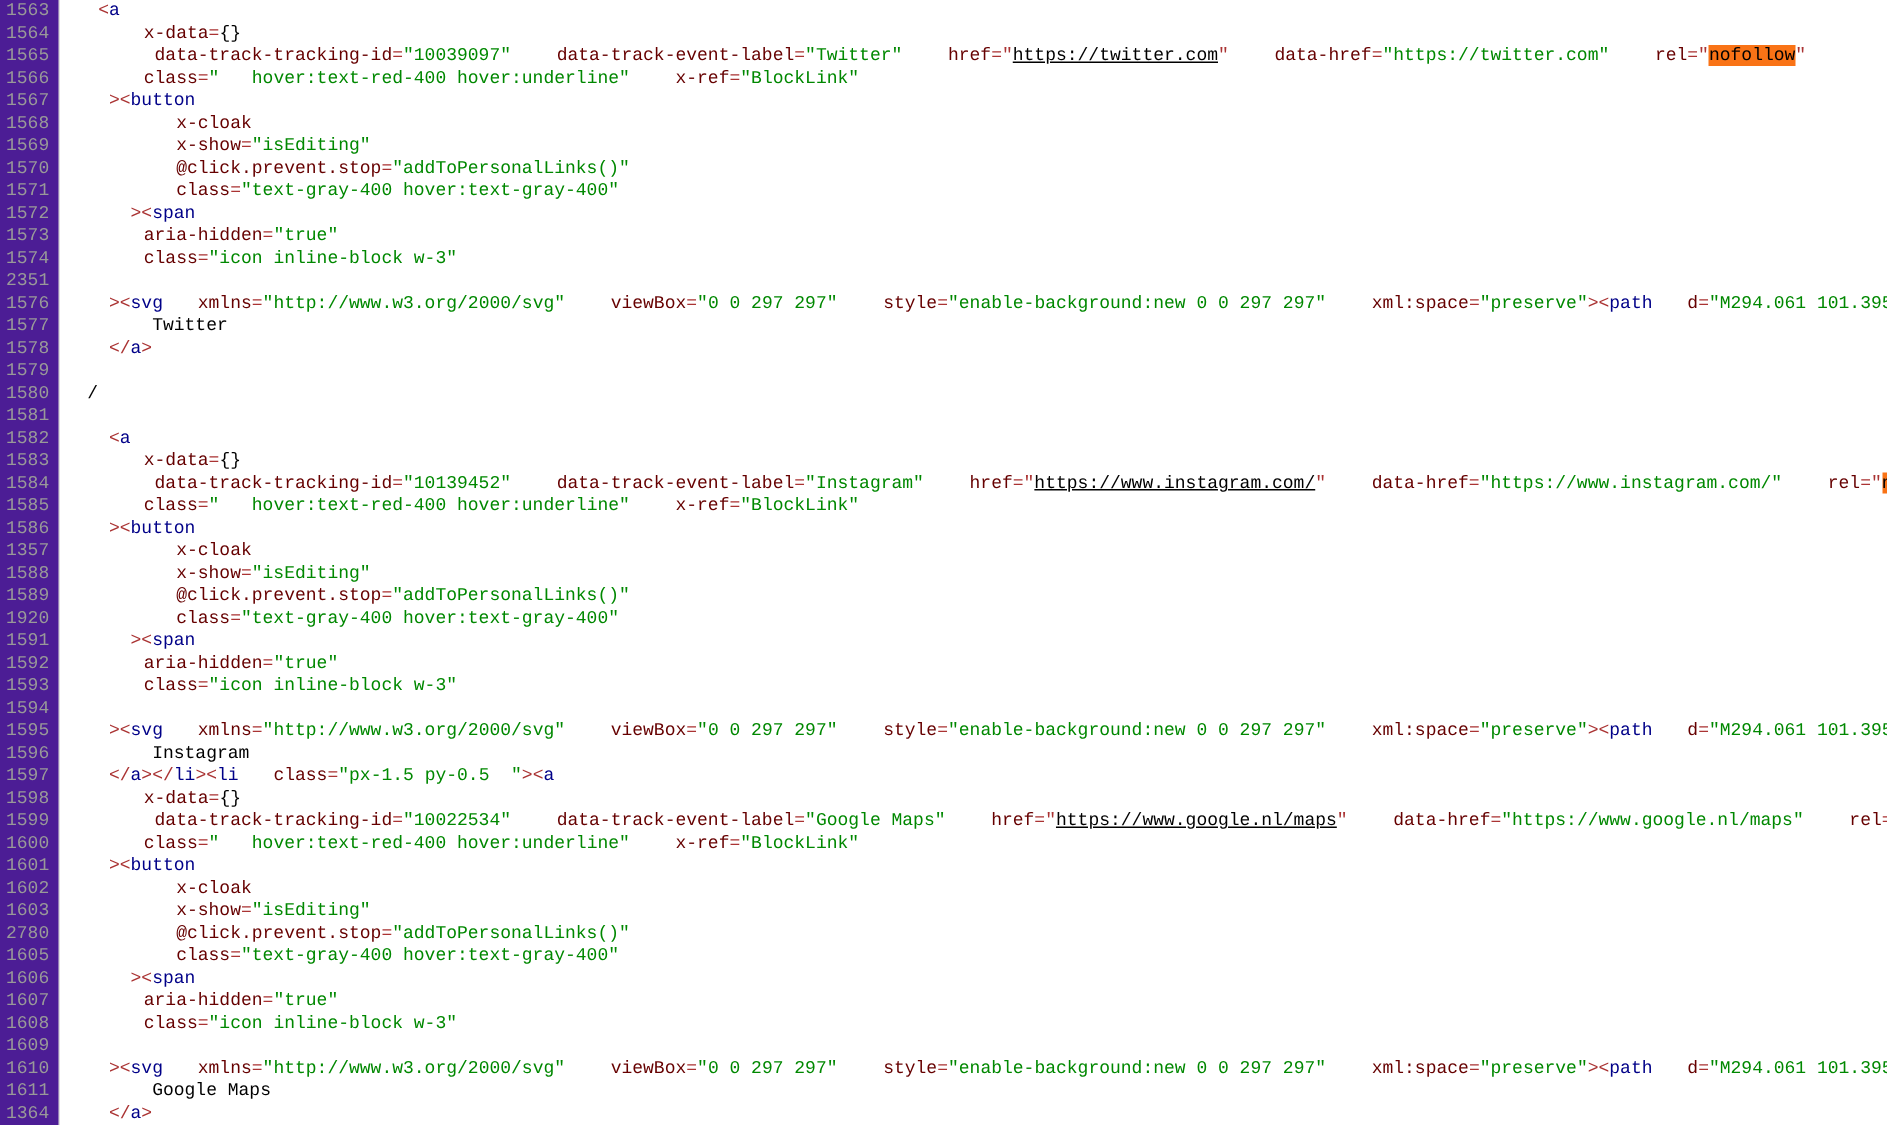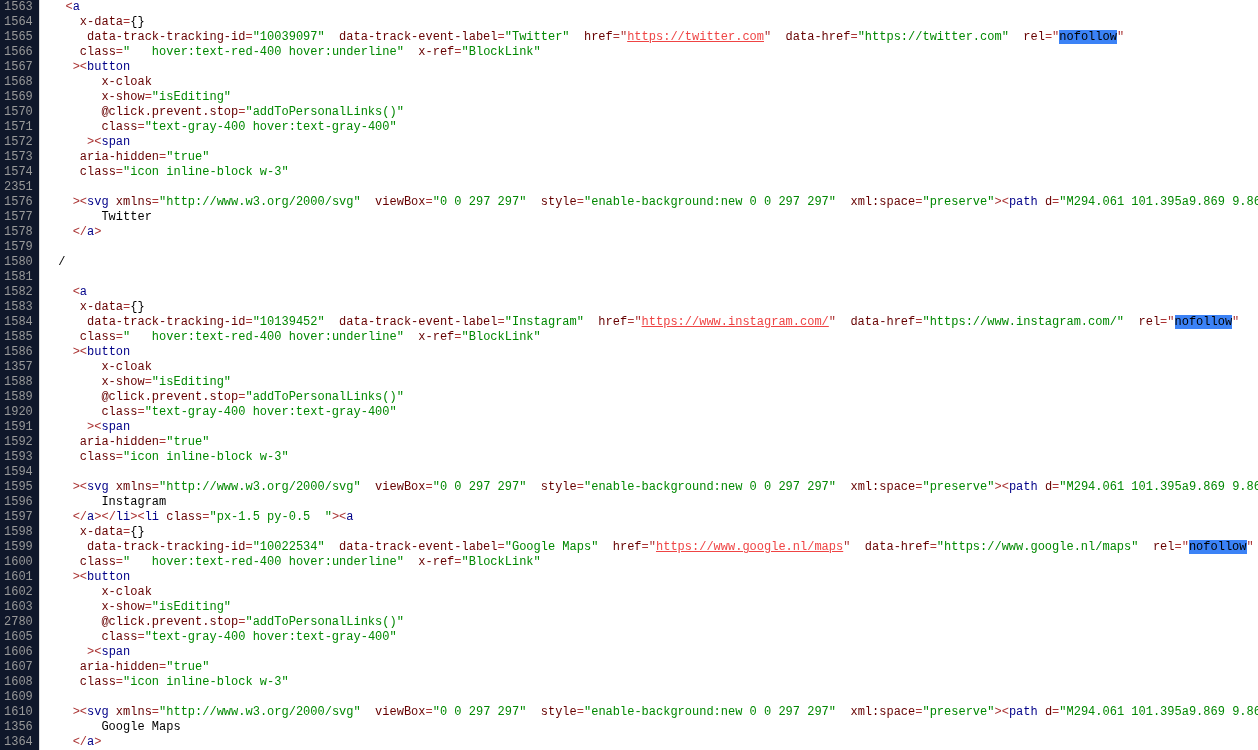--- a/index.html
+++ b/index.html
@@ -6,43 +6,43 @@
   body {
     font-family: Consolas, "Courier New", monospace;
     font-size: 12px;
     background: #ffffff;
     color: #000000;
     display: flex;
     line-height: 15px;
     overflow: hidden;
   }
   .gutter {
-    background: #0f172a;
+    background: #4c1d95;
     color: #999999;
     text-align: right;
     padding: 0 6px 0 4px;
     user-select: none;
     flex-shrink: 0;
     border-right: 1px solid #ddd;
     min-width: 34px;
   }
   .code {
     white-space: pre;
     padding-left: 4px;
     flex: 1;
     overflow: hidden;
   }
   .code-line { height: 15px; }
   .sep { color: #aa3333; } 
   .tag { color: #000088; font-weight: normal; }
-  .attr { color: #660000; }
+  .attr { color: #660000; margin-left: 16px; }
   .val { color: #008800; }
-  .link { color: #ef4444; text-decoration: underline; }
+  .link { color: #000000; text-decoration: underline; }
   .txt { color: #000000; }
-  .hl { background: #3b82f6; color: #000000; }
+  .hl { background: #f97316; color: #000000; }
 </style>
 </head>
 <body>
 
 <div class="gutter" id="gutter">
     <div>1563</div>
     <div>1564</div>
     <div>1565</div>
     <div>1566</div>
     <div>1567</div>
@@ -82,16 +82,16 @@
     <div>1601</div>
     <div>1602</div>
     <div>1603</div>
     <div>2780</div>
     <div>1605</div>
     <div>1606</div>
     <div>1607</div>
     <div>1608</div>
     <div>1609</div>
     <div>1610</div>
-    <div>1356</div>
+    <div>1611</div>
     <div>1364</div>
   </div>
 <div class="code" id="code"><div class="code-line"><span class="txt">   </span><span class="sep">&lt;</span><span class="tag">a</span></div><div class="code-line"><span class="txt">     </span><span class="attr">x-data</span><span class="sep">=</span><span class="txt">{}</span></div><div class="code-line"><span class="txt">      </span><span class="attr">data-track-tracking-id</span><span class="sep">=</span><span class="val">"10039097"</span><span class="txt">  </span><span class="attr">data-track-event-label</span><span class="sep">=</span><span class="val">"Twitter"</span><span class="txt">  </span><span class="attr">href</span><span class="sep">=</span><span class="sep">"</span><span class="link">https://twitter.com</span><span class="sep">"</span><span class="txt">  </span><span class="attr">data-href</span><span class="sep">=</span><span class="val">"https://twitter.com"</span><span class="txt">  </span><span class="attr">rel</span><span class="sep">=</span><span class="sep">"</span><span class="hl">nofollow</span><span class="sep">"</span></div><div class="code-line"><span class="txt">     </span><span class="attr">class</span><span class="sep">=</span><span class="val">"   hover:text-red-400 hover:underline"</span><span class="txt">  </span><span class="attr">x-ref</span><span class="sep">=</span><span class="val">"BlockLink"</span></div><div class="code-line"><span class="txt">    </span><span class="sep">&gt;</span><span class="sep">&lt;</span><span class="tag">button</span></div><div class="code-line"><span class="txt">        </span><span class="attr">x-cloak</span></div><div class="code-line"><span class="txt">        </span><span class="attr">x-show</span><span class="sep">=</span><span class="val">"isEditing"</span></div><div class="code-line"><span class="txt">        </span><span class="attr">@click.prevent.stop</span><span class="sep">=</span><span class="val">"addToPersonalLinks()"</span></div><div class="code-line"><span class="txt">        </span><span class="attr">class</span><span class="sep">=</span><span class="val">"text-gray-400 hover:text-gray-400"</span></div><div class="code-line"><span class="txt">      </span><span class="sep">&gt;</span><span class="sep">&lt;</span><span class="tag">span</span></div><div class="code-line"><span class="txt">     </span><span class="attr">aria-hidden</span><span class="sep">=</span><span class="val">"true"</span></div><div class="code-line"><span class="txt">     </span><span class="attr">class</span><span class="sep">=</span><span class="val">"icon inline-block w-3"</span></div><div class="code-line"><span class="txt"></span></div><div class="code-line"><span class="txt">    </span><span class="sep">&gt;</span><span class="sep">&lt;</span><span class="tag">svg</span><span class="txt"> </span><span class="attr">xmlns</span><span class="sep">=</span><span class="val">"http://www.w3.org/2000/svg"</span><span class="txt">  </span><span class="attr">viewBox</span><span class="sep">=</span><span class="val">"0 0 297 297"</span><span class="txt">  </span><span class="attr">style</span><span class="sep">=</span><span class="val">"enable-background:new 0 0 297 297"</span><span class="txt">  </span><span class="attr">xml:space</span><span class="sep">=</span><span class="val">"preserve"</span><span class="sep">&gt;</span><span class="sep">&lt;</span><span class="tag">path</span><span class="txt"> </span><span class="attr">d</span><span class="sep">=</span><span class="val">"M294.061 101.395a9.869 9.869 0 0 0</span></div><div class="code-line"><span class="txt">        Twitter</span></div><div class="code-line"><span class="txt">    </span><span class="sep">&lt;/</span><span class="tag">a</span><span class="sep">&gt;</span></div><div class="code-line"><span class="txt"></span></div><div class="code-line"><span class="txt">  /</span></div><div class="code-line"><span class="txt"></span></div><div class="code-line"><span class="txt">    </span><span class="sep">&lt;</span><span class="tag">a</span></div><div class="code-line"><span class="txt">     </span><span class="attr">x-data</span><span class="sep">=</span><span class="txt">{}</span></div><div class="code-line"><span class="txt">      </span><span class="attr">data-track-tracking-id</span><span class="sep">=</span><span class="val">"10139452"</span><span class="txt">  </span><span class="attr">data-track-event-label</span><span class="sep">=</span><span class="val">"Instagram"</span><span class="txt">  </span><span class="attr">href</span><span class="sep">=</span><span class="sep">"</span><span class="link">https://www.instagram.com/</span><span class="sep">"</span><span class="txt">  </span><span class="attr">data-href</span><span class="sep">=</span><span class="val">"https://www.instagram.com/"</span><span class="txt">  </span><span class="attr">rel</span><span class="sep">=</span><span class="sep">"</span><span class="hl">nofollow</span><span class="sep">"</span></div><div class="code-line"><span class="txt">     </span><span class="attr">class</span><span class="sep">=</span><span class="val">"   hover:text-red-400 hover:underline"</span><span class="txt">  </span><span class="attr">x-ref</span><span class="sep">=</span><span class="val">"BlockLink"</span></div><div class="code-line"><span class="txt">    </span><span class="sep">&gt;</span><span class="sep">&lt;</span><span class="tag">button</span></div><div class="code-line"><span class="txt">        </span><span class="attr">x-cloak</span></div><div class="code-line"><span class="txt">        </span><span class="attr">x-show</span><span class="sep">=</span><span class="val">"isEditing"</span></div><div class="code-line"><span class="txt">        </span><span class="attr">@click.prevent.stop</span><span class="sep">=</span><span class="val">"addToPersonalLinks()"</span></div><div class="code-line"><span class="txt">        </span><span class="attr">class</span><span class="sep">=</span><span class="val">"text-gray-400 hover:text-gray-400"</span></div><div class="code-line"><span class="txt">      </span><span class="sep">&gt;</span><span class="sep">&lt;</span><span class="tag">span</span></div><div class="code-line"><span class="txt">     </span><span class="attr">aria-hidden</span><span class="sep">=</span><span class="val">"true"</span></div><div class="code-line"><span class="txt">     </span><span class="attr">class</span><span class="sep">=</span><span class="val">"icon inline-block w-3"</span></div><div class="code-line"><span class="txt"></span></div><div class="code-line"><span class="txt">    </span><span class="sep">&gt;</span><span class="sep">&lt;</span><span class="tag">svg</span><span class="txt"> </span><span class="attr">xmlns</span><span class="sep">=</span><span class="val">"http://www.w3.org/2000/svg"</span><span class="txt">  </span><span class="attr">viewBox</span><span class="sep">=</span><span class="val">"0 0 297 297"</span><span class="txt">  </span><span class="attr">style</span><span class="sep">=</span><span class="val">"enable-background:new 0 0 297 297"</span><span class="txt">  </span><span class="attr">xml:space</span><span class="sep">=</span><span class="val">"preserve"</span><span class="sep">&gt;</span><span class="sep">&lt;</span><span class="tag">path</span><span class="txt"> </span><span class="attr">d</span><span class="sep">=</span><span class="val">"M294.061 101.395a9.869 9.869 0 0 0</span></div><div class="code-line"><span class="txt">        Instagram</span></div><div class="code-line"><span class="txt">    </span><span class="sep">&lt;/</span><span class="tag">a</span><span class="sep">&gt;</span><span class="sep">&lt;/</span><span class="tag">li</span><span class="sep">&gt;</span><span class="sep">&lt;</span><span class="tag">li</span><span class="txt"> </span><span class="attr">class</span><span class="sep">=</span><span class="val">"px-1.5 py-0.5  "</span><span class="sep">&gt;</span><span class="sep">&lt;</span><span class="tag">a</span></div><div class="code-line"><span class="txt">     </span><span class="attr">x-data</span><span class="sep">=</span><span class="txt">{}</span></div><div class="code-line"><span class="txt">      </span><span class="attr">data-track-tracking-id</span><span class="sep">=</span><span class="val">"10022534"</span><span class="txt">  </span><span class="attr">data-track-event-label</span><span class="sep">=</span><span class="val">"Google Maps"</span><span class="txt">  </span><span class="attr">href</span><span class="sep">=</span><span class="sep">"</span><span class="link">https://www.google.nl/maps</span><span class="sep">"</span><span class="txt">  </span><span class="attr">data-href</span><span class="sep">=</span><span class="val">"https://www.google.nl/maps"</span><span class="txt">  </span><span class="attr">rel</span><span class="sep">=</span><span class="sep">"</span><span class="hl">nofollow</span><span class="sep">"</span></div><div class="code-line"><span class="txt">     </span><span class="attr">class</span><span class="sep">=</span><span class="val">"   hover:text-red-400 hover:underline"</span><span class="txt">  </span><span class="attr">x-ref</span><span class="sep">=</span><span class="val">"BlockLink"</span></div><div class="code-line"><span class="txt">    </span><span class="sep">&gt;</span><span class="sep">&lt;</span><span class="tag">button</span></div><div class="code-line"><span class="txt">        </span><span class="attr">x-cloak</span></div><div class="code-line"><span class="txt">        </span><span class="attr">x-show</span><span class="sep">=</span><span class="val">"isEditing"</span></div><div class="code-line"><span class="txt">        </span><span class="attr">@click.prevent.stop</span><span class="sep">=</span><span class="val">"addToPersonalLinks()"</span></div><div class="code-line"><span class="txt">        </span><span class="attr">class</span><span class="sep">=</span><span class="val">"text-gray-400 hover:text-gray-400"</span></div><div class="code-line"><span class="txt">      </span><span class="sep">&gt;</span><span class="sep">&lt;</span><span class="tag">span</span></div><div class="code-line"><span class="txt">     </span><span class="attr">aria-hidden</span><span class="sep">=</span><span class="val">"true"</span></div><div class="code-line"><span class="txt">     </span><span class="attr">class</span><span class="sep">=</span><span class="val">"icon inline-block w-3"</span></div><div class="code-line"><span class="txt"></span></div><div class="code-line"><span class="txt">    </span><span class="sep">&gt;</span><span class="sep">&lt;</span><span class="tag">svg</span><span class="txt"> </span><span class="attr">xmlns</span><span class="sep">=</span><span class="val">"http://www.w3.org/2000/svg"</span><span class="txt">  </span><span class="attr">viewBox</span><span class="sep">=</span><span class="val">"0 0 297 297"</span><span class="txt">  </span><span class="attr">style</span><span class="sep">=</span><span class="val">"enable-background:new 0 0 297 297"</span><span class="txt">  </span><span class="attr">xml:space</span><span class="sep">=</span><span class="val">"preserve"</span><span class="sep">&gt;</span><span class="sep">&lt;</span><span class="tag">path</span><span class="txt"> </span><span class="attr">d</span><span class="sep">=</span><span class="val">"M294.061 101.395a9.869 9.869 0 0 0</span></div><div class="code-line"><span class="txt">        Google Maps</span></div><div class="code-line"><span class="txt">    </span><span class="sep">&lt;/</span><span class="tag">a</span><span class="sep">&gt;</span></div></div>
 
 </body></html>

